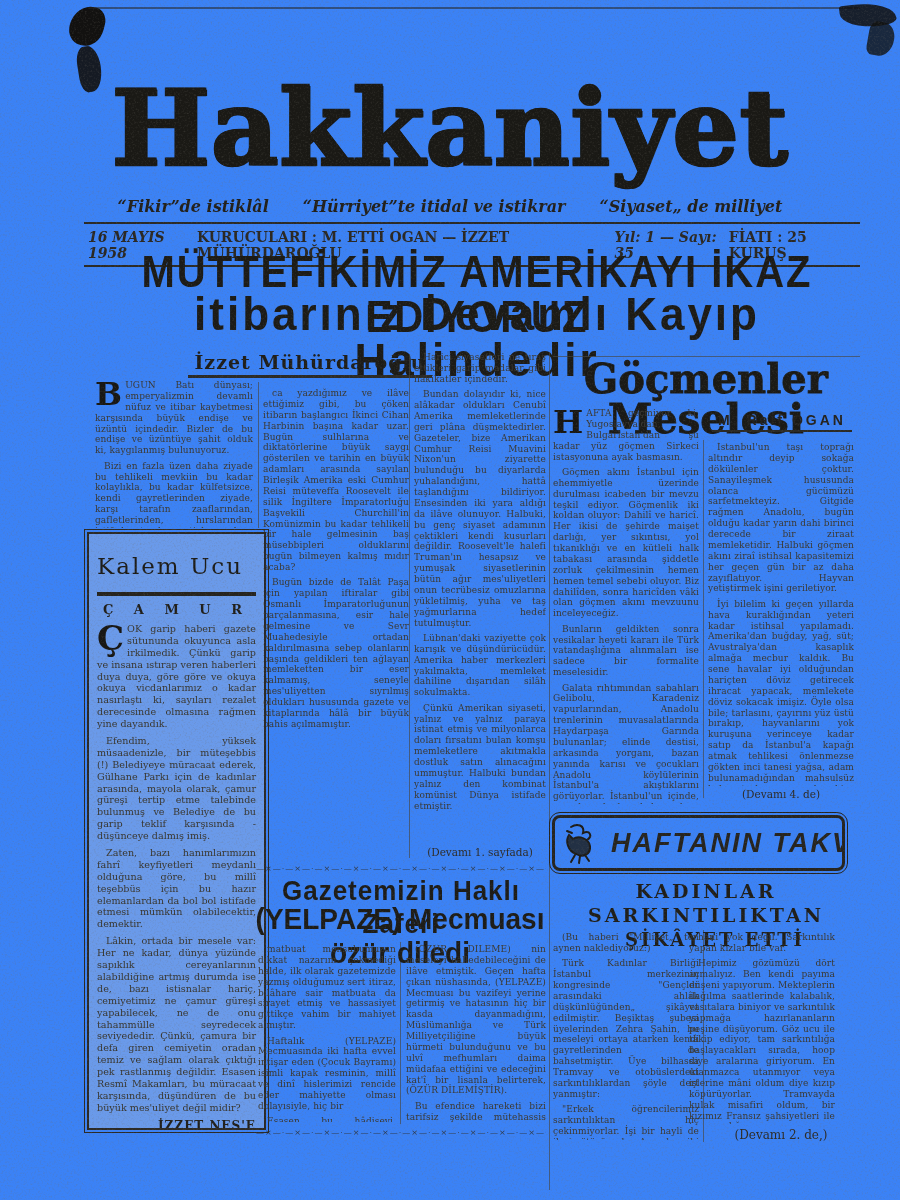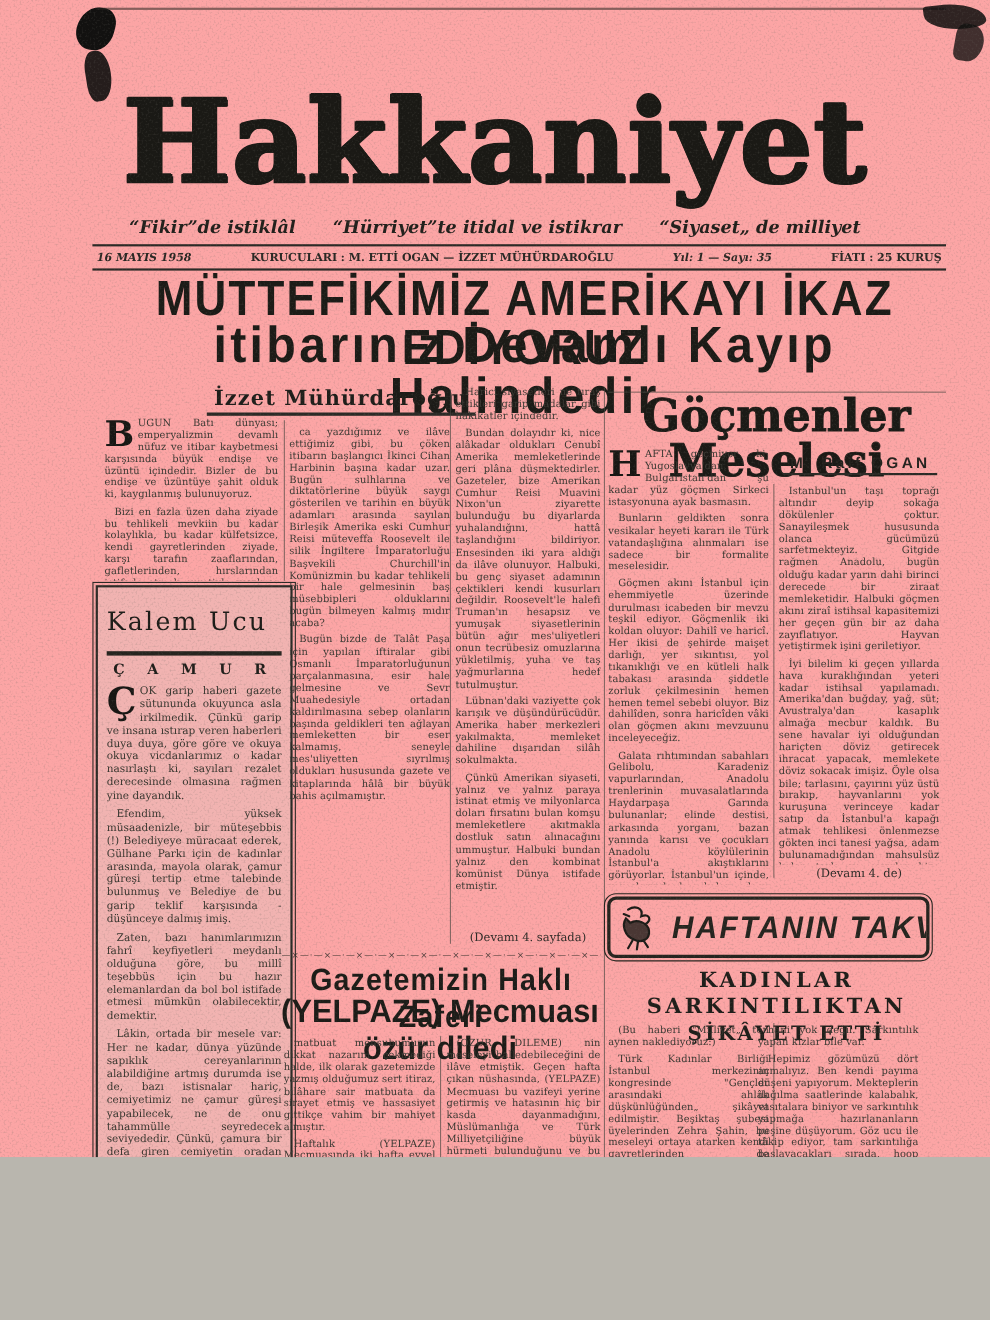--- a/index.html
+++ b/index.html
@@ -1,36 +1,36 @@
 <!DOCTYPE html>
 <html><head>
 <meta charset="utf-8">
 <style>
   html,body{margin:0;padding:0;background:#b9b6ae;}
-  .page{position:relative;width:900px;height:1052px;margin:0 auto;background:#fca5a5;
+  .page{position:relative;width:900px;height:1200px;margin:0 auto;background:#3b82f6;
         overflow:hidden;font-family:"DejaVu Serif",serif;color:#35332e;}
   .noise{position:absolute;inset:0;pointer-events:none;z-index:9;}
   
   .blob{position:absolute;background:#121110;z-index:8;}
   .blob-tl1{left:70px;top:6px;width:34px;height:40px;border-radius:62% 38% 55% 45%;transform:rotate(14deg);}
   .blob-tl2{left:78px;top:46px;width:23px;height:46px;border-radius:45% 55% 62% 38%;transform:rotate(-9deg);opacity:.92;}
   .edge-top{position:absolute;left:88px;top:7px;width:772px;height:2px;background:#26241f;opacity:.55;z-index:8;}
   .blob-tr1{left:840px;top:3px;width:56px;height:24px;border-radius:8% 78% 24% 70%;transform:rotate(-7deg);opacity:.88;}
   .blob-tr2{left:868px;top:22px;width:26px;height:34px;border-radius:40% 60% 70% 30%;transform:rotate(10deg);opacity:.8;}
   
   .mast-title{position:absolute;left:0;right:0;top:74px;text-align:center;margin:0;
       font-family:"DejaVu Serif",serif;font-weight:bold;font-size:104px;line-height:1.05;color:#1a1915;
       letter-spacing:1px;-webkit-text-stroke:2.5px #1a1915;
       text-shadow:1px 0 #1a1915,-1px 0 #1a1915,0 1px #1a1915,0 -1px #1a1915,2px 1px #1a1915;}
   .motto-row{position:absolute;left:0;right:0;top:197px;display:flex;justify-content:center;gap:34px;
       font-size:16px;font-weight:bold;font-style:italic;color:#22201c;}
   .info-bar{position:absolute;left:84px;top:222px;width:776px;box-sizing:border-box;
       border-top:2px solid #2b2a26;border-bottom:2px solid #2b2a26;padding:5px 4px 4px;
       display:flex;justify-content:space-between;align-items:baseline;
-      font-size:10px;font-weight:bold;color:#2a2824;}
+      font-size:14px;font-weight:bold;color:#2a2824;}
   .info-bar .it{font-style:italic;}
   
   .hl1{position:absolute;left:86px;top:249px;width:782px;margin:0;text-align:center;
       font-family:"Liberation Sans",sans-serif;font-weight:bold;font-size:40px;line-height:1;
       letter-spacing:2px;color:#1c1b17;transform:scaleY(1.12);transform-origin:top;}
   .hl2{position:absolute;left:86px;top:291px;width:782px;margin:0;text-align:center;
       font-family:"Liberation Sans",sans-serif;font-weight:bold;font-size:44px;line-height:1;
       letter-spacing:3px;color:#1c1b17;transform:scaleY(1.05);transform-origin:top;}
   .byline-lead{position:absolute;left:188px;top:351px;width:244px;text-align:center;
       font-size:19px;font-weight:bold;letter-spacing:1px;color:#1f1e1a;
@@ -119,21 +119,21 @@
   <div class="col" style="left:263px;top:388px;width:146px;height:478px;">
       <p>ca yazdığımız ve ilâve ettiğimiz gibi, bu çöken itibarın başlangıcı İkinci Cihan Harbinin başına kadar uzar. Bugün sulhlarına ve diktatörlerine büyük saygı gösterilen ve tarihin en büyük adamları arasında sayılan Birleşik Amerika eski Cumhur Reisi müteveffa Roosevelt ile silik İngiltere İmparatorluğu Başvekili Churchill'in Komünizmin bu kadar tehlikeli bir hale gelmesinin baş müsebbipleri olduklarını bugün bilmeyen kalmış mıdır acaba?</p>
       <p>Bugün bizde de Talât Paşa için yapılan iftiralar gibi Osmanlı İmparatorluğunun parçalanmasına, esir hale gelmesine ve Sevr Muahedesiyle ortadan kaldırılmasına sebep olanların başında geldikleri ten ağlayan memleketten bir eser kalmamış, seneyle mes'uliyetten sıyrılmış oldukları hususunda gazete ve kitaplarında hâlâ bir büyük bahis açılmamıştır.</p>
     </div>
   <div class="col" style="left:414px;top:352px;width:132px;height:492px;">
       <p>Harici siyasetleri ne tıraş ettikleri garip madalar gibi hakikatler içindedir.</p>
       <p>Bundan dolayıdır ki, nice alâkadar oldukları Cenubî Amerika memleketlerinde geri plâna düşmektedirler. Gazeteler, bize Amerikan Cumhur Reisi Muavini Nixon'un ziyarette bulunduğu bu diyarlarda yuhalandığını, hattâ taşlandığını bildiriyor. Ensesinden iki yara aldığı da ilâve olunuyor. Halbuki, bu genç siyaset adamının çektikleri kendi kusurları değildir. Roosevelt'le halefi Truman'ın hesapsız ve yumuşak siyasetlerinin bütün ağır mes'uliyetleri onun tecrübesiz omuzlarına yükletilmiş, yuha ve taş yağmurlarına hedef tutulmuştur.</p>
       <p>Lübnan'daki vaziyette çok karışık ve düşündürücüdür. Amerika haber merkezleri yakılmakta, memleket dahiline dışarıdan silâh sokulmakta.</p>
       <p>Çünkü Amerikan siyaseti, yalnız ve yalnız paraya istinat etmiş ve milyonlarca doları fırsatını bulan komşu memleketlere akıtmakla dostluk satın alınacağını ummuştur. Halbuki bundan yalnız den kombinat komünist Dünya istifade etmiştir.</p>
     </div>
-  <div class="cont" style="left:414px;top:846px;width:132px;">(Devamı 4. sayfada)</div>
+  <div class="cont" style="left:414px;top:846px;width:132px;">(Devamı 1. sayfada)</div>
 
   <div class="vrule" style="left:258px;top:382px;height:146px;"></div>
   <div class="vrule" style="left:409px;top:354px;height:504px;"></div>
   <div class="vrule" style="left:549px;top:352px;height:838px;"></div>
   <div class="vrule" style="left:703px;top:440px;height:358px;"></div>
   <div class="vrule" style="left:703px;top:930px;height:212px;"></div>
   <div class="vrule" style="left:400px;top:942px;height:182px;"></div>
 
   <div class="kalem-box">
     <div class="kalem-title">Kalem Ucu</div>
@@ -145,22 +145,22 @@
         <p>Lâkin, ortada bir mesele var: Her ne kadar, dünya yüzünde sapıklık cereyanlarının alabildiğine artmış durumda ise de, bazı istisnalar hariç, cemiyetimiz ne çamur güreşi yapabilecek, ne de onu tahammülle seyredecek seviyededir. Çünkü, çamura bir defa giren cemiyetin oradan temiz ve sağlam olarak çıktığı pek rastlanmış değildir. Esasen Resmî Makamları, bu müracaat karşısında, düşündüren de bu büyük mes'uliyet değil midir?</p>
       </div>
     <div class="kalem-sign">İZZET NEŞ'E</div>
   </div>
 
   <div class="hrule" style="left:553px;top:356px;width:307px;"></div>
   <h2 class="goc-headline">Göçmenler Meselesi</h2>
   <div class="byline-right">M. Raif OGAN</div>
   <div class="col dropcap" style="left:553px;top:408px;width:146px;height:396px;">
       <p>HAFTA geçmiyor ki, Yugoslavya'dan, Bulgaristan'dan şu kadar yüz göçmen Sirkeci istasyonuna ayak basmasın.</p>
+      <p>Göçmen akını İstanbul için ehemmiyetle üzerinde durulması icabeden bir mevzu teşkil ediyor. Göçmenlik iki koldan oluyor: Dahilî ve haricî. Her ikisi de şehirde maişet darlığı, yer sıkıntısı, yol tıkanıklığı ve en kütleli halk tabakası arasında şiddetle zorluk çekilmesinin hemen hemen temel sebebi oluyor. Biz dahilîden, sonra haricîden vâki olan göçmen akını mevzuunu inceleyeceğiz.</p>
       <p>Bunların geldikten sonra vesikalar heyeti kararı ile Türk vatandaşlığına alınmaları ise sadece bir formalite meselesidir.</p>
-      <p>Göçmen akını İstanbul için ehemmiyetle üzerinde durulması icabeden bir mevzu teşkil ediyor. Göçmenlik iki koldan oluyor: Dahilî ve haricî. Her ikisi de şehirde maişet darlığı, yer sıkıntısı, yol tıkanıklığı ve en kütleli halk tabakası arasında şiddetle zorluk çekilmesinin hemen hemen temel sebebi oluyor. Biz dahilîden, sonra haricîden vâki olan göçmen akını mevzuunu inceleyeceğiz.</p>
       <p>Galata rıhtımından sabahları Gelibolu, Karadeniz vapurlarından, Anadolu trenlerinin muvasalatlarında Haydarpaşa Garında bulunanlar; elinde destisi, arkasında yorganı, bazan yanında karısı ve çocukları Anadolu köylülerinin İstanbul'a akıştıklarını görüyorlar. İstanbul'un içinde, varoşlarında boş kalan odası, metrûk kulübe, harap han odası, hattâ boş şehir kalmadı. Buraları köylü vatandaşlarla doldu. Gelenlerin köylerinde tarlası, çifti çubuğu yüz üstü bırakılmıştır. Köydeki işçiden, çiftte işçi olduğu gibi kalmıştır.</p>
     </div>
   <div class="col" style="left:708px;top:442px;width:146px;height:344px;">
       <p>İstanbul'un taşı toprağı altındır deyip sokağa dökülenler çoktur. Sanayileşmek hususunda olanca gücümüzü sarfetmekteyiz. Gitgide rağmen Anadolu, bugün olduğu kadar yarın dahi birinci derecede bir ziraat memleketidir. Halbuki göçmen akını ziraî istihsal kapasitemizi her geçen gün bir az daha zayıflatıyor. Hayvan yetiştirmek işini geriletiyor.</p>
       <p>İyi bilelim ki geçen yıllarda hava kuraklığından yeteri kadar istihsal yapılamadı. Amerika'dan buğday, yağ, süt; Avustralya'dan kasaplık almağa mecbur kaldık. Bu sene havalar iyi olduğundan hariçten döviz getirecek ihracat yapacak, memlekete döviz sokacak imişiz. Öyle olsa bile; tarlasını, çayırını yüz üstü bırakıp, hayvanlarını yok kuruşuna verinceye kadar satıp da İstanbul'a kapağı atmak tehlikesi önlenmezse gökten inci tanesi yağsa, adam bulunamadığından mahsulsüz kalan tarla ve çayırlar bize uzadığımızı getirmeyecektir.</p>
     </div>
   <div class="cont" style="left:708px;top:788px;width:146px;">(Devamı 4. de)</div>
 
   <div class="banner">
     <span style="flex:0 0 auto;display:inline-flex;">

